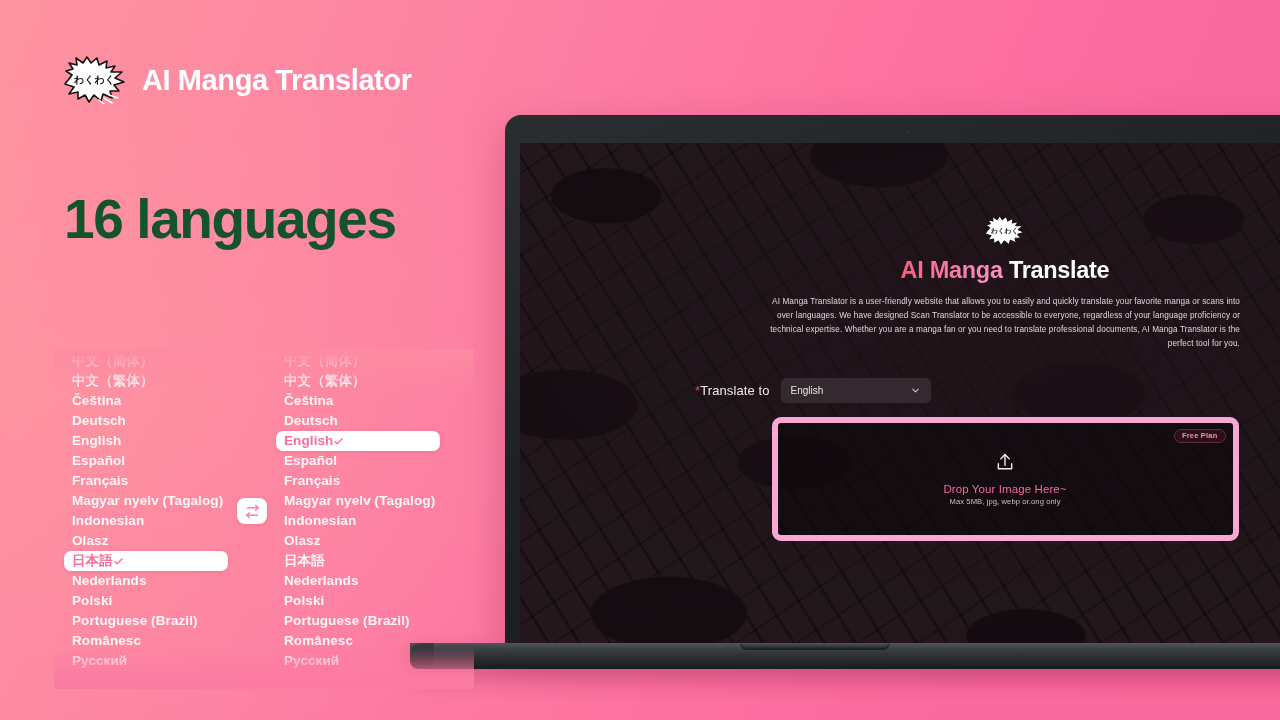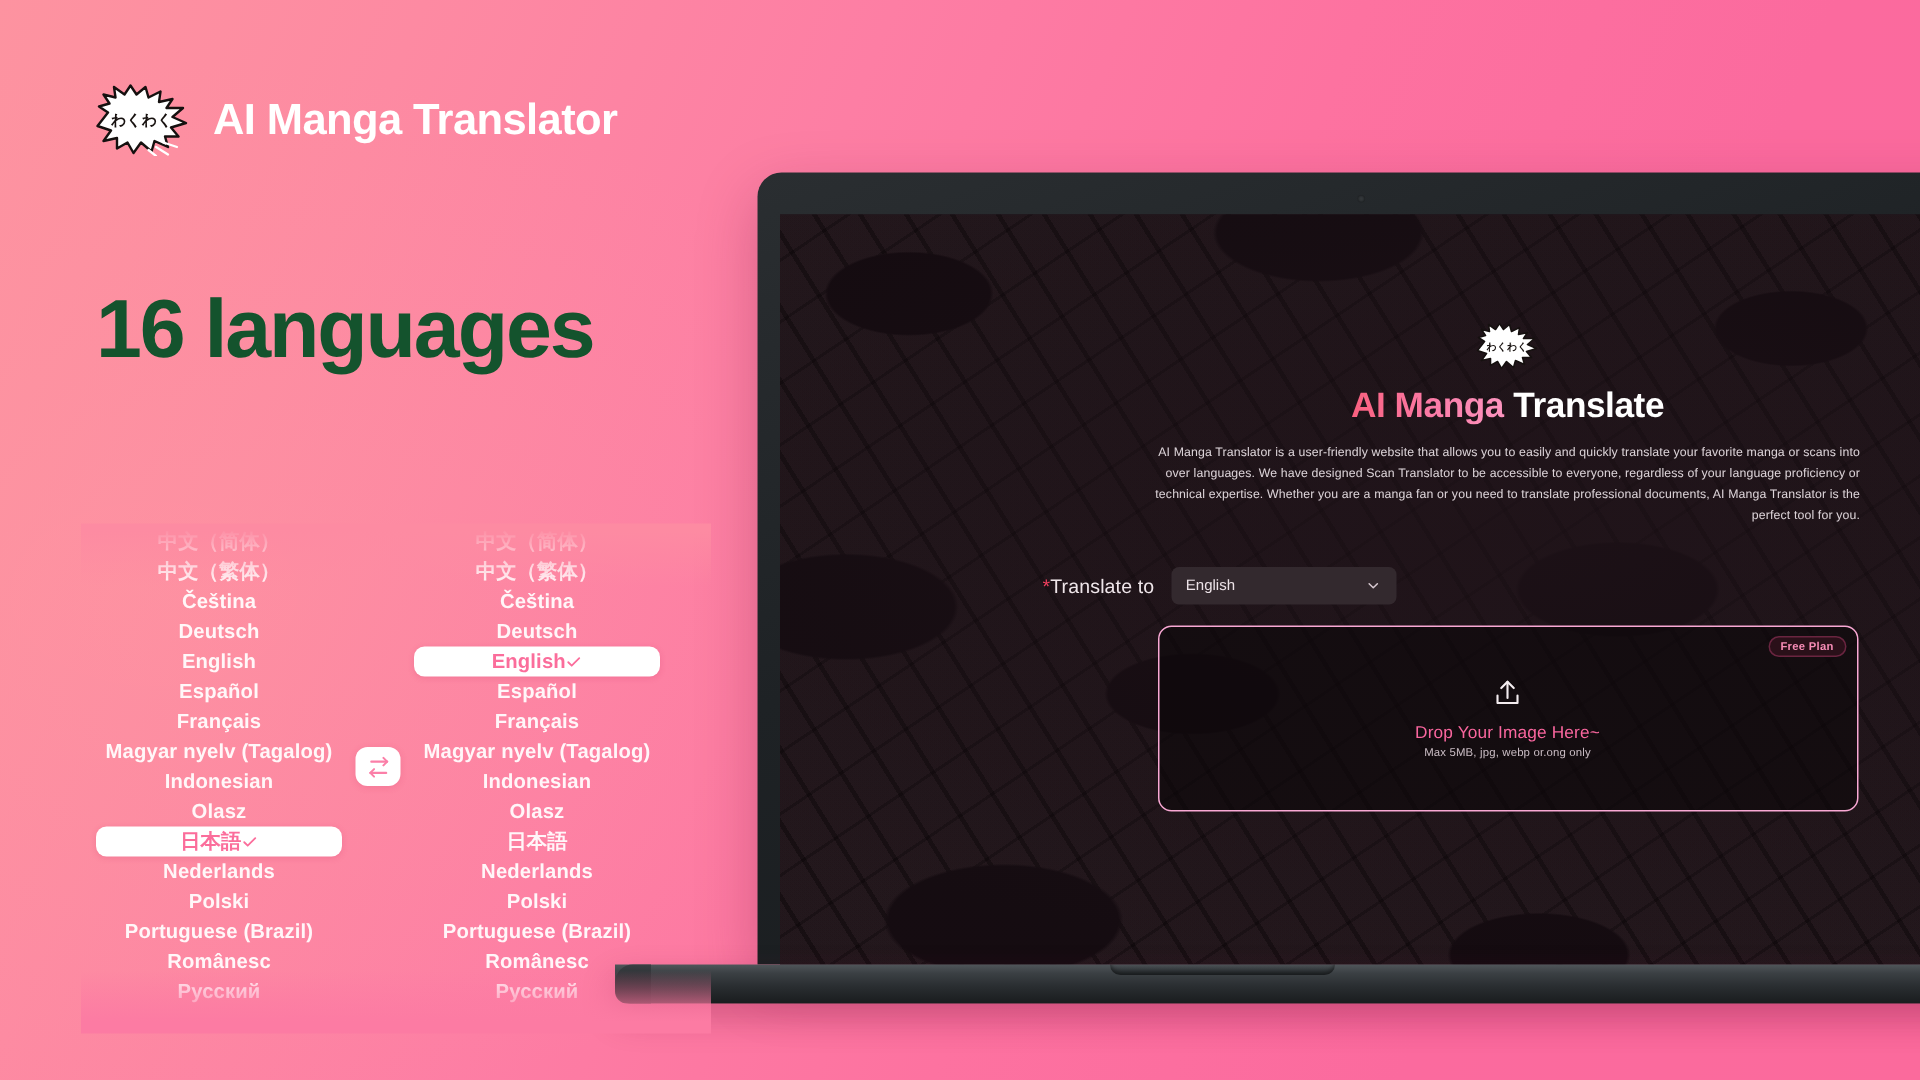--- a/index.html
+++ b/index.html
@@ -93,21 +93,21 @@
     height: 20px;
     line-height: 20px;
     font-size: 13.5px;
     font-weight: 600;
     color: rgba(255,255,255,0.93);
     padding: 0 8px;
     border-radius: 7px;
     white-space: nowrap;
     display: flex;
     align-items: center;
-    justify-content: center;
+    justify-content: flex-start;
     letter-spacing: 0.1px;
   }
   .lang-item .chk { display: none; }
 
   .lang-item.selected {
     background: #ffffff;
     color: #fb6d9b;
     box-shadow: 0 1px 4px rgba(190,40,90,0.18);
   }
   .lang-item.selected .chk {
@@ -307,21 +307,21 @@
     font-size: 10px;
     color: #ece2e7;
   }
   #site .select svg { width: 11px; height: 11px; color: #d8c9d1; }
 
   #site .dropzone {
     position: relative;
     margin: 14px auto 0;
     width: 467px;
     height: 124px;
-    border: 1px solid #f9a8d4;
+    border: 6px solid #f9a8d4;
     border-radius: 9px;
     background: rgba(10,5,8,0.52);
     display: flex;
     flex-direction: column;
     align-items: center;
     justify-content: center;
     overflow: hidden;
   }
   #site .dropzone .plan {
     position: absolute;

